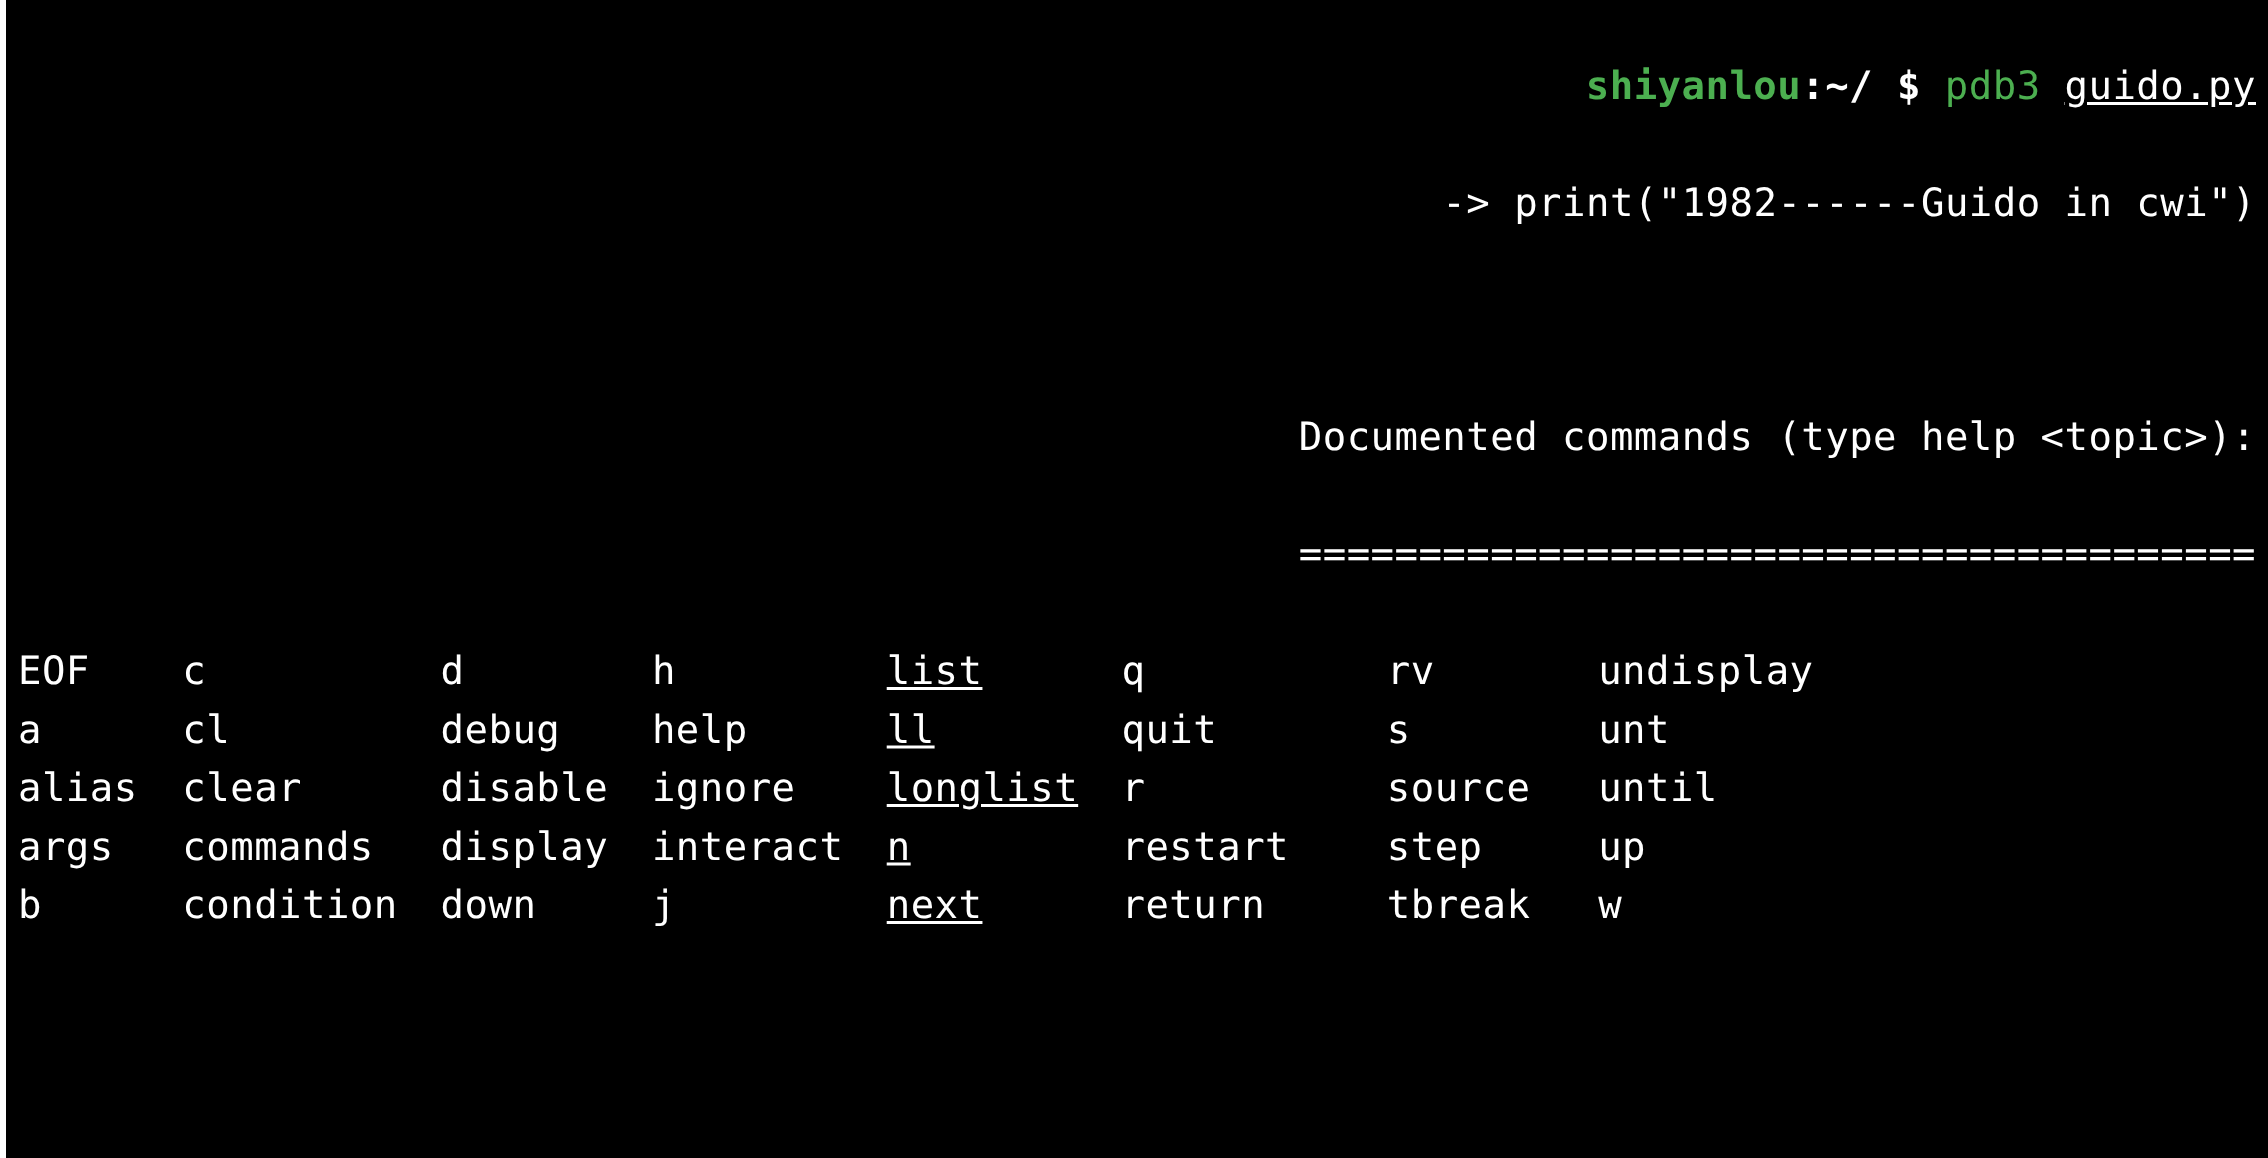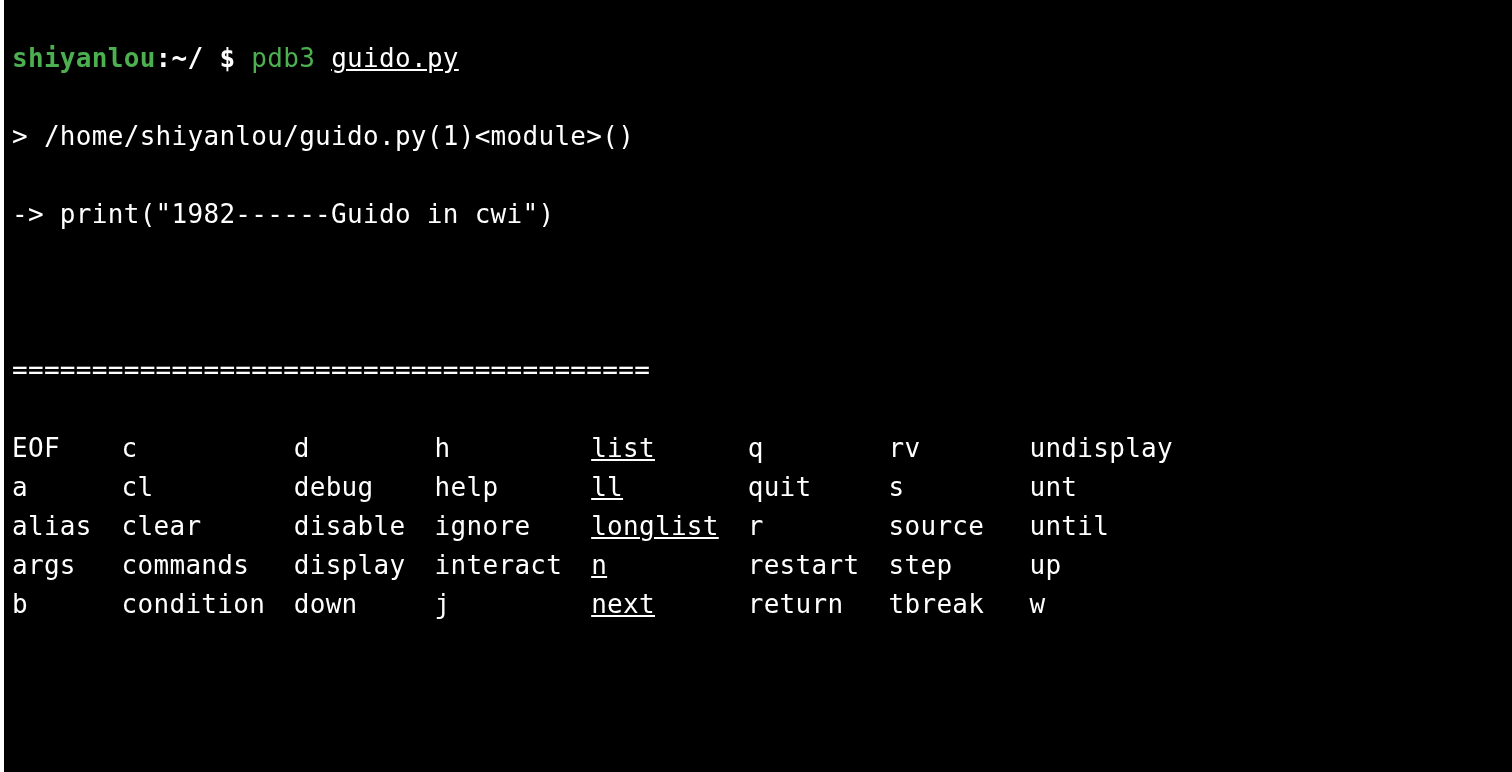--- a/index.html
+++ b/index.html
@@ -16,41 +16,41 @@
   }
   .terminal {
     padding: 0px 8px 4px 8px;
     border-left: 4px solid #ffffff;
     white-space: pre;
     letter-spacing: 0.3px;
   }
   .bold { font-weight: bold; }
   .green { color: #4caf50; }
   .underline { text-decoration: underline; }
-  .line { display: block; }
+  .line { display: block; text-align: right; }
   .table-row { display: flex; }
   .table-cell { display: inline-block; }
   .c0 { width: 7ch; }
   .c1 { width: 11ch; }
   .c2 { width: 9ch; }
   .c3 { width: 10ch; }
   .c4 { width: 10ch; text-decoration: underline; }
   .c5 { width: 9ch; }
-  .c6 { width: 9ch; }
+  .c6 { width: 9ch; margin-left: 36px; }
   .c7 { width: 10ch; }
   .empty { height: 1.5em; }
 </style>
 </head>
 <body>
 
 <div class="terminal">
 <span class="line"><span class="bold green">shiyanlou</span><span class="bold">:</span><span class="bold">~/</span><span class="bold"> $ </span><span class="green">pdb3</span><span> </span><span class="underline">guido.py</span></span>
-<span class="line">&gt; /home/shiyanlou/guido.py(1)&lt;module&gt;()</span>
 <span class="line">-&gt; print("1982------Guido in cwi")</span>
 <span class="line empty"></span>
+<span class="line">Documented commands (type help &lt;topic&gt;):</span>
 <span class="line">========================================</span>
 <div id="commands-table"><div class="table-row"><span class="table-cell c0">EOF</span><span class="table-cell c1">c</span><span class="table-cell c2">d</span><span class="table-cell c3">h</span><span class="table-cell c4">list</span><span class="table-cell c5">q</span><span class="table-cell c6">rv</span><span class="table-cell c7">undisplay</span></div><div class="table-row"><span class="table-cell c0">a</span><span class="table-cell c1">cl</span><span class="table-cell c2">debug</span><span class="table-cell c3">help</span><span class="table-cell c4">ll</span><span class="table-cell c5">quit</span><span class="table-cell c6">s</span><span class="table-cell c7">unt</span></div><div class="table-row"><span class="table-cell c0">alias</span><span class="table-cell c1">clear</span><span class="table-cell c2">disable</span><span class="table-cell c3">ignore</span><span class="table-cell c4">longlist</span><span class="table-cell c5">r</span><span class="table-cell c6">source</span><span class="table-cell c7">until</span></div><div class="table-row"><span class="table-cell c0">args</span><span class="table-cell c1">commands</span><span class="table-cell c2">display</span><span class="table-cell c3">interact</span><span class="table-cell c4">n</span><span class="table-cell c5">restart</span><span class="table-cell c6">step</span><span class="table-cell c7">up</span></div><div class="table-row"><span class="table-cell c0">b</span><span class="table-cell c1">condition</span><span class="table-cell c2">down</span><span class="table-cell c3">j</span><span class="table-cell c4">next</span><span class="table-cell c5">return</span><span class="table-cell c6">tbreak</span><span class="table-cell c7">w</span></div></div>
 
 
 
 
 
 
 </div>
 

